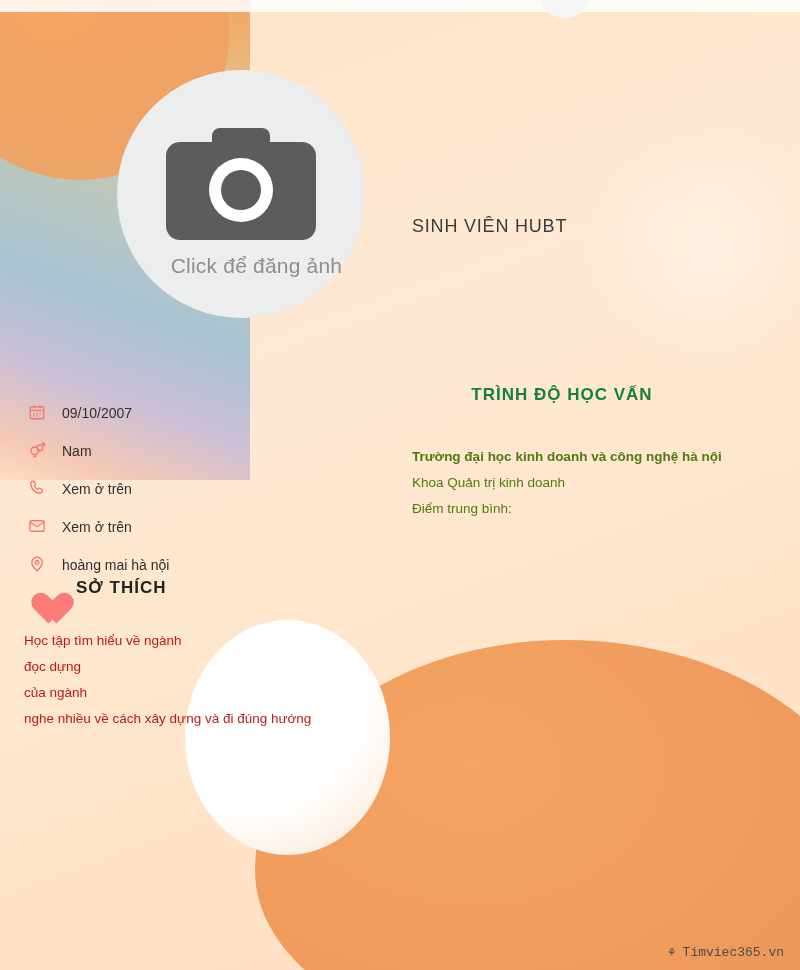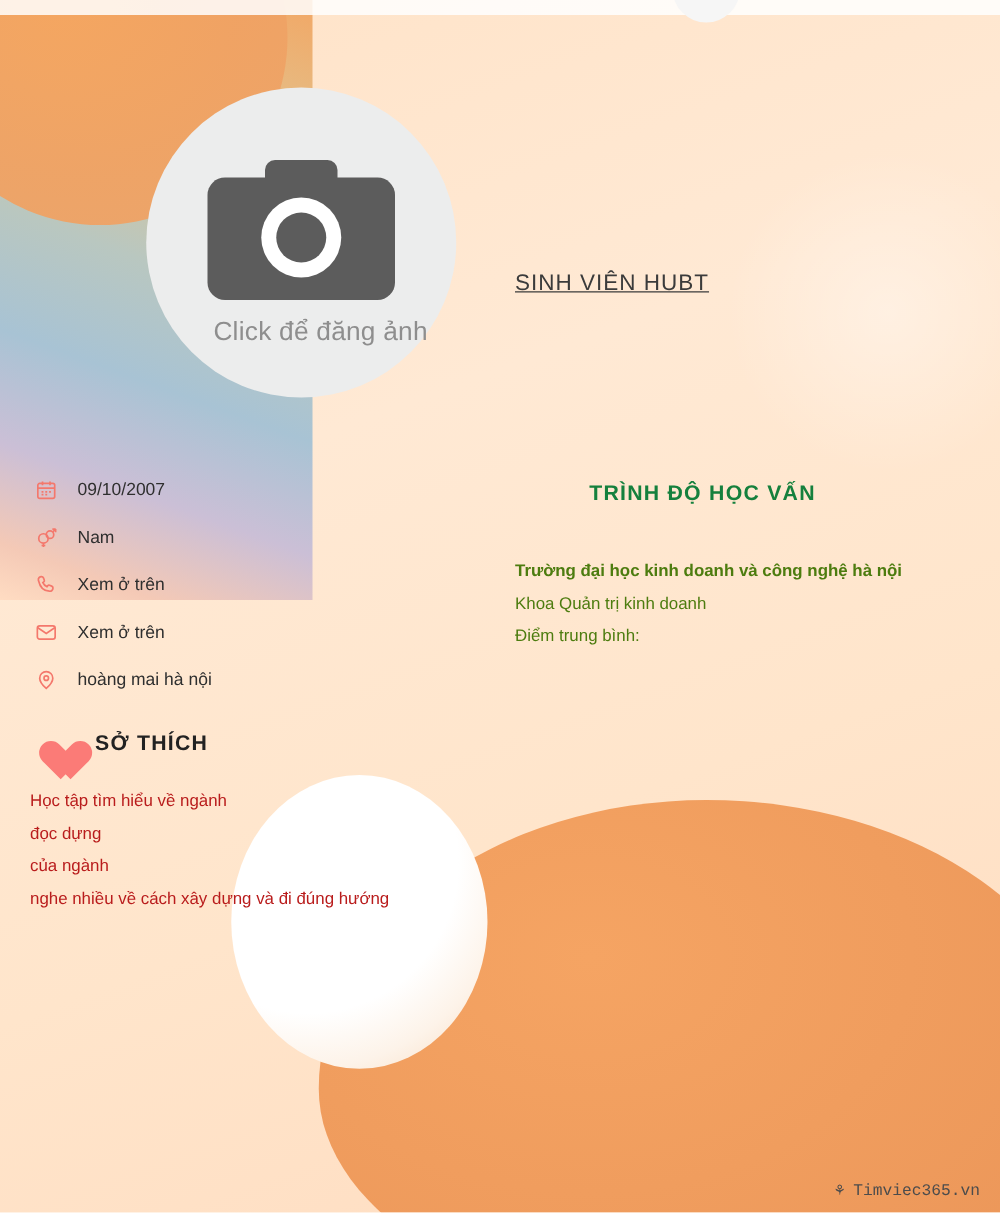--- a/index.html
+++ b/index.html
@@ -151,52 +151,50 @@
     font-weight: bold;
     color: #262626;
     letter-spacing: 3px;
   }
   .cand-role {
     position: absolute;
     left: 412px; top: 216px;
     font-size: 18px;
     color: #3b3b3b;
     letter-spacing: .8px;
-    text-decoration: underline;
   }
 
   
   .info-list {
     position: absolute;
     left: 28px; top: 383px;
     width: 350px;
   }
   .info-row {
     display: flex;
-    align-items: flex-start;
+    align-items: flex-end;
     height: 38px;
   }
   .info-icon {
     width: 34px;
     display: flex;
     align-items: center;
     justify-content: flex-start;
     color: #f4786c;
   }
   .info-text {
     font-size: 14px;
     color: #2f2f2f;
   }
 
   
   .hobby-head {
     position: absolute;
     left: 24px; top: 578px;
     display: flex;
-    align-items: center;
   }
   .heart {
     position: relative;
     width: 38px; height: 34px;
     margin-right: 14px;
   }
   .heart:before, .heart:after {
     content: "";
     position: absolute;
     top: 2px;

